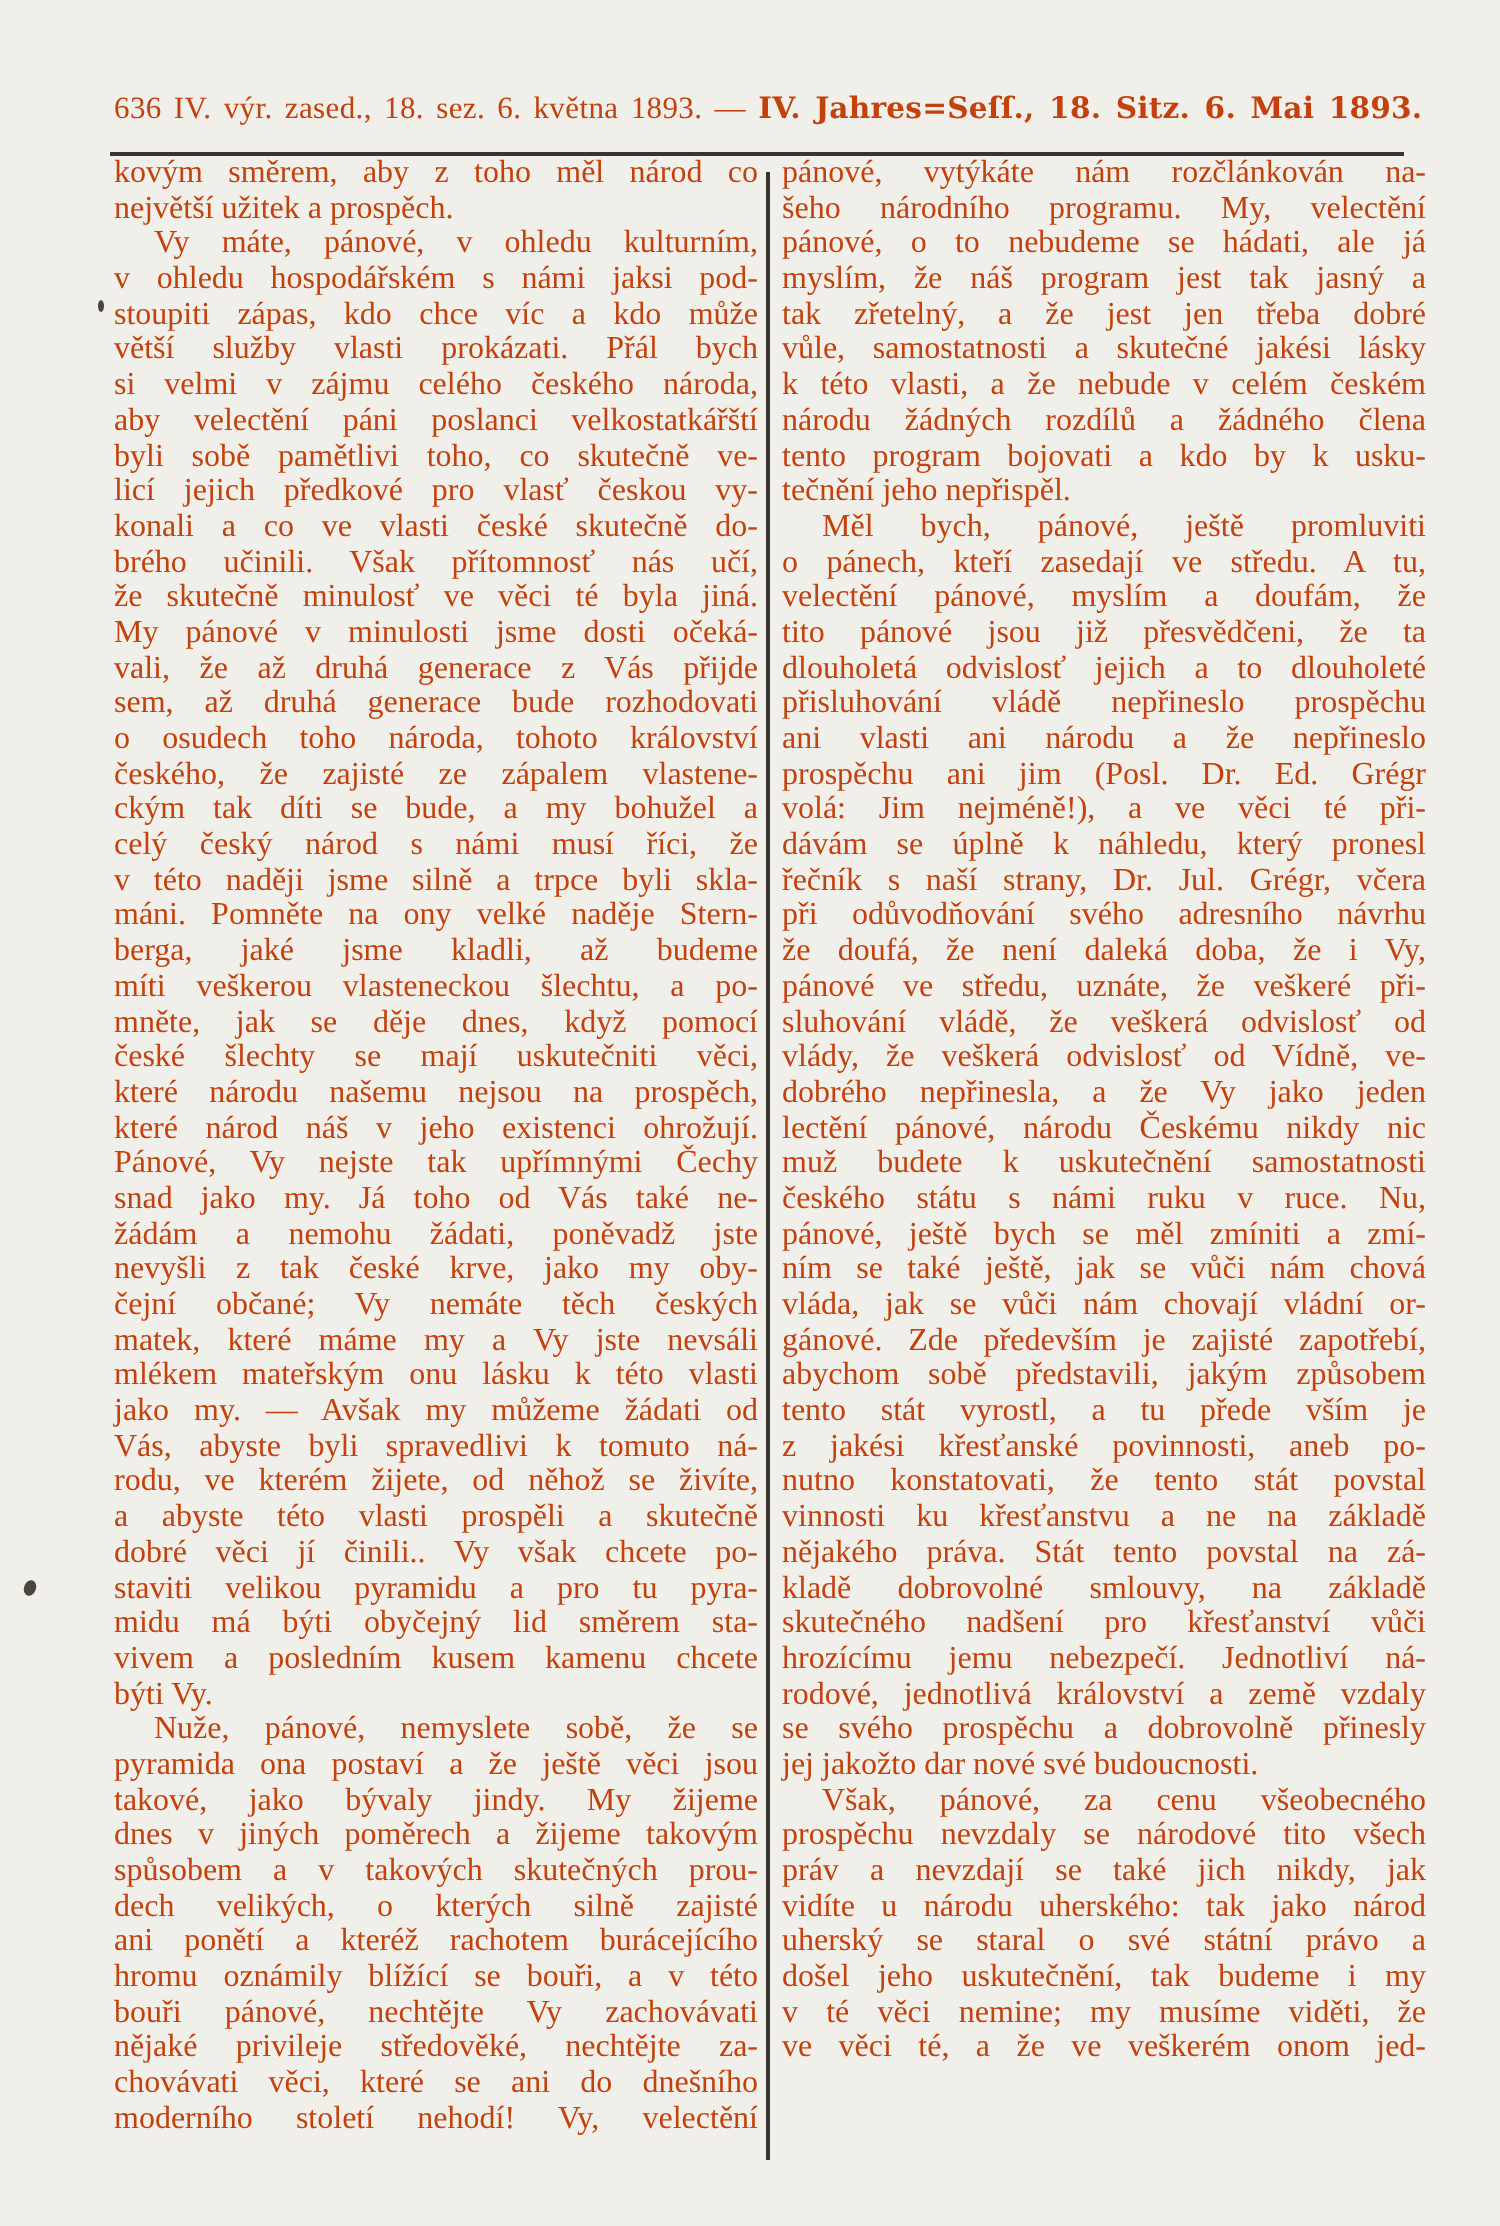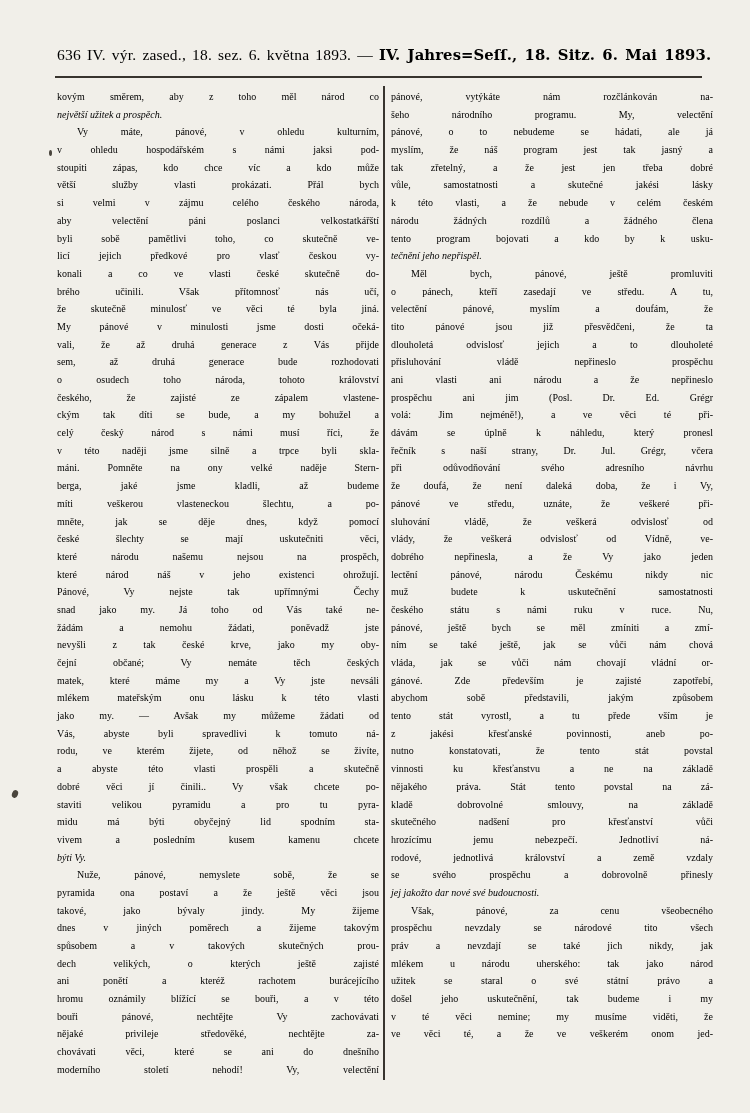--- a/index.html
+++ b/index.html
@@ -2,21 +2,21 @@
 <html><head>
 <meta charset="utf-8">
 <style>
   html, body { margin: 0; padding: 0; background: #e8e6e0; }
   .page {
     position: relative;
     width: 750px;
     height: 1113px;
     background: #f1efe9;
     font-family: "Liberation Serif", serif;
-    color: #000000;
+    color: #c2410c;
     overflow: hidden;
   }
   .header {
     position: absolute;
     left: 57px;
     top: 46px;
     width: 650px;
     font-size: 15.5px;
     white-space: nowrap;
     letter-spacing: 0.2px;
@@ -39,29 +39,29 @@
   .vrule {
     position: absolute;
     left: 383px;
     top: 86px;
     width: 2px;
     height: 994px;
     background: #38342e;
   }
   .col {
     position: absolute;
-    top: 88px;
+    top: 78px;
     width: 322px;
-    font-size: 10px;
+    font-size: 16px;
     line-height: 17.68px;
   }
   .col.left  { left: 57px; }
   .col.right { left: 391px; }
   .ln  { text-align: justify; text-align-last: justify; }
-  .ln.end { text-align-last: left; font-style: italic; }
+  .ln.end { text-align-last: left; }
   .ln.ind { text-indent: 20px; }
   .speck {
     position: absolute;
     background: #4a453d;
     border-radius: 50%;
   }
   .speck.a { left: 12px; top: 790px; width: 6px; height: 8px; transform: rotate(20deg); }
   .speck.b { left: 49px; top: 150px; width: 3px; height: 6px; }
 </style>
 </head>
@@ -112,29 +112,29 @@
       <div class="ln">nevyšli z tak české krve, jako my oby-</div>
       <div class="ln">čejní občané; Vy nemáte těch českých</div>
       <div class="ln">matek, které máme my a Vy jste nevsáli</div>
       <div class="ln">mlékem mateřským onu lásku k této vlasti</div>
       <div class="ln">jako my. — Avšak my můžeme žádati od</div>
       <div class="ln">Vás, abyste byli spravedlivi k tomuto ná-</div>
       <div class="ln">rodu, ve kterém žijete, od něhož se živíte,</div>
       <div class="ln">a abyste této vlasti prospěli a skutečně</div>
       <div class="ln">dobré věci jí činili.. Vy však chcete po-</div>
       <div class="ln">staviti velikou pyramidu a pro tu pyra-</div>
-      <div class="ln">midu má býti obyčejný lid spodním sta-</div>
+      <div class="ln">midu má býti obyčejný lid směrem sta-</div>
       <div class="ln">vivem a posledním kusem kamenu chcete</div>
       <div class="ln end">býti Vy.</div>
       <div class="ln ind">Nuže, pánové, nemyslete sobě, že se</div>
       <div class="ln">pyramida ona postaví a že ještě věci jsou</div>
       <div class="ln">takové, jako bývaly jindy. My žijeme</div>
       <div class="ln">dnes v jiných poměrech a žijeme takovým</div>
       <div class="ln">spůsobem a v takových skutečných prou-</div>
-      <div class="ln">dech velikých, o kterých ještě zajisté</div>
+      <div class="ln">dech velikých, o kterých silně zajisté</div>
       <div class="ln">ani ponětí a kteréž rachotem burácejícího</div>
       <div class="ln">hromu oznámily blížící se bouři, a v této</div>
       <div class="ln">bouři pánové, nechtějte Vy zachovávati</div>
       <div class="ln">nějaké privileje středověké, nechtějte za-</div>
       <div class="ln">chovávati věci, které se ani do dnešního</div>
       <div class="ln">moderního století nehodí! Vy, velectění</div>
     </div>
 
   <div class="vrule"></div>
 
@@ -181,22 +181,22 @@
       <div class="ln">nějakého práva. Stát tento povstal na zá-</div>
       <div class="ln">kladě dobrovolné smlouvy, na základě</div>
       <div class="ln">skutečného nadšení pro křesťanství vůči</div>
       <div class="ln">hrozícímu jemu nebezpečí. Jednotliví ná-</div>
       <div class="ln">rodové, jednotlivá království a země vzdaly</div>
       <div class="ln">se svého prospěchu a dobrovolně přinesly</div>
       <div class="ln end">jej jakožto dar nové své budoucnosti.</div>
       <div class="ln ind">Však, pánové, za cenu všeobecného</div>
       <div class="ln">prospěchu nevzdaly se národové tito všech</div>
       <div class="ln">práv a nevzdají se také jich nikdy, jak</div>
-      <div class="ln">mlékem u národu uherského: tak jako národ</div>
-      <div class="ln">užitek se staral o své státní právo a</div>
+      <div class="ln">vidíte u národu uherského: tak jako národ</div>
+      <div class="ln">uherský se staral o své státní právo a</div>
       <div class="ln">došel jeho uskutečnění, tak budeme i my</div>
       <div class="ln">v té věci nemine; my musíme viděti, že</div>
       <div class="ln">ve věci té, a že ve veškerém onom jed-</div>
     </div>
 
   <div class="speck a"></div>
   <div class="speck b"></div>
 
 </div>
 

